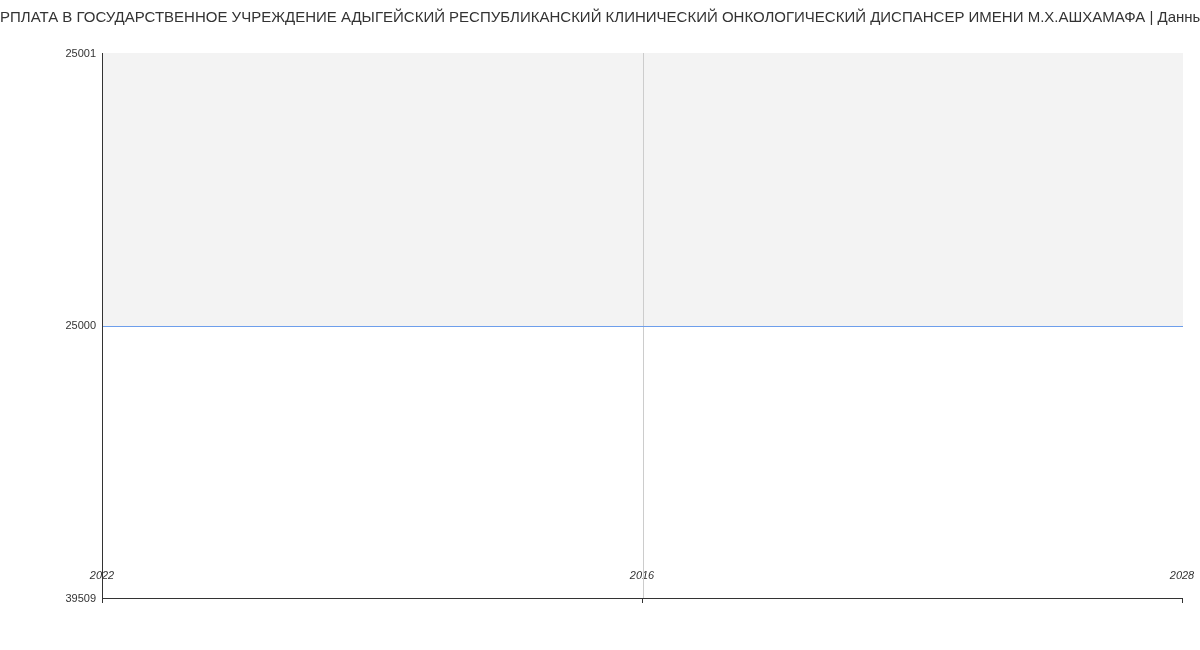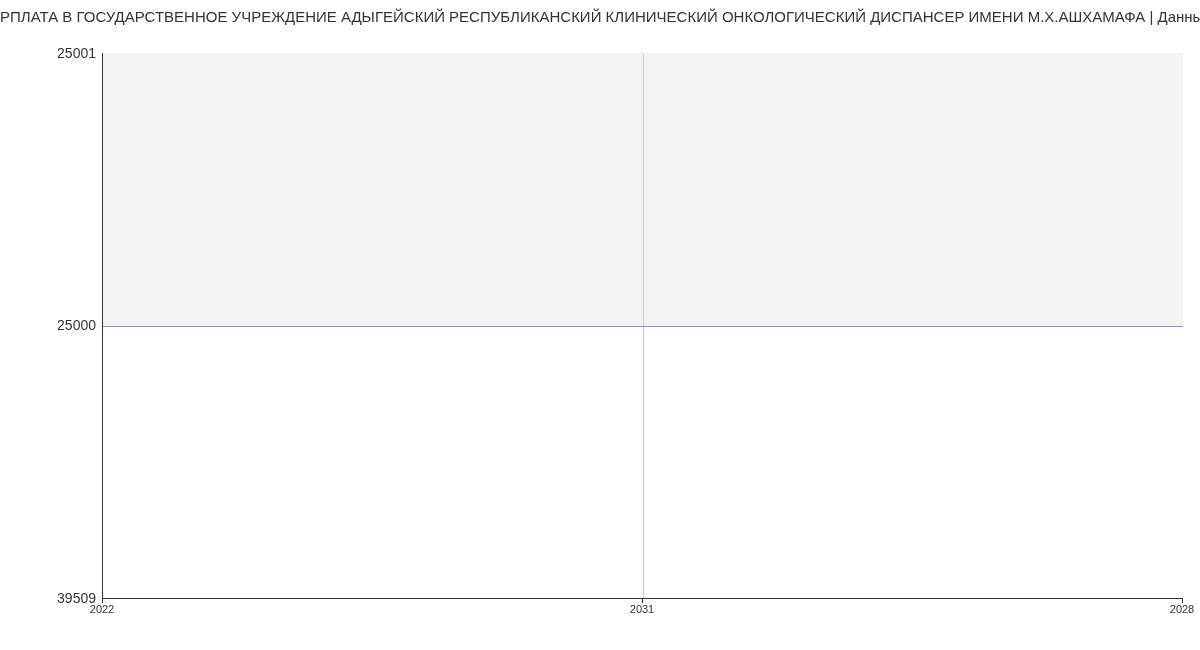--- a/index.html
+++ b/index.html
@@ -62,31 +62,32 @@
     width: 0;
     border-left: 1px solid #cccccc;
   }
   
   .ytick {
     position: absolute;
     right: 1104px; 
     left: 0;
     width: 96px;
     text-align: right;
-    font-size: 14px;
+    font-size: 11px;
     color: #333;
     transform: translateY(-50%);
   }
   .xtick {
     position: absolute;
-    top: 603px;
+    top: 569px;
     font-size: 11px;
     color: #333;
     transform: translateX(-50%);
     white-space: nowrap;
+    font-style: italic;
   }
   
   .xtickmark {
     position: absolute;
     top: 598px;
     width: 0;
     height: 5px;
     border-left: 1px solid #333;
   }
 </style>
@@ -99,21 +100,21 @@
 
   <div class="ytick" style="top:53px">25001</div>
   <div class="ytick" style="top:325px">25000</div>
   <div class="ytick" style="top:598px">39509</div>
 
   <div class="xtickmark" style="left:102px"></div>
   <div class="xtickmark" style="left:642px"></div>
   <div class="xtickmark" style="left:1182px"></div>
 
   <div class="xtick" style="left:102px">2022</div>
-  <div class="xtick" style="left:642px">2031</div>
+  <div class="xtick" style="left:642px">2016</div>
   <div class="xtick" style="left:1182px">2028</div>
 
   <div class="plot-area">
     <div class="shade"></div>
     <div class="vgrid" style="left:50%"></div>
     <div class="data-line"></div>
   </div>
 
 </div>
 

